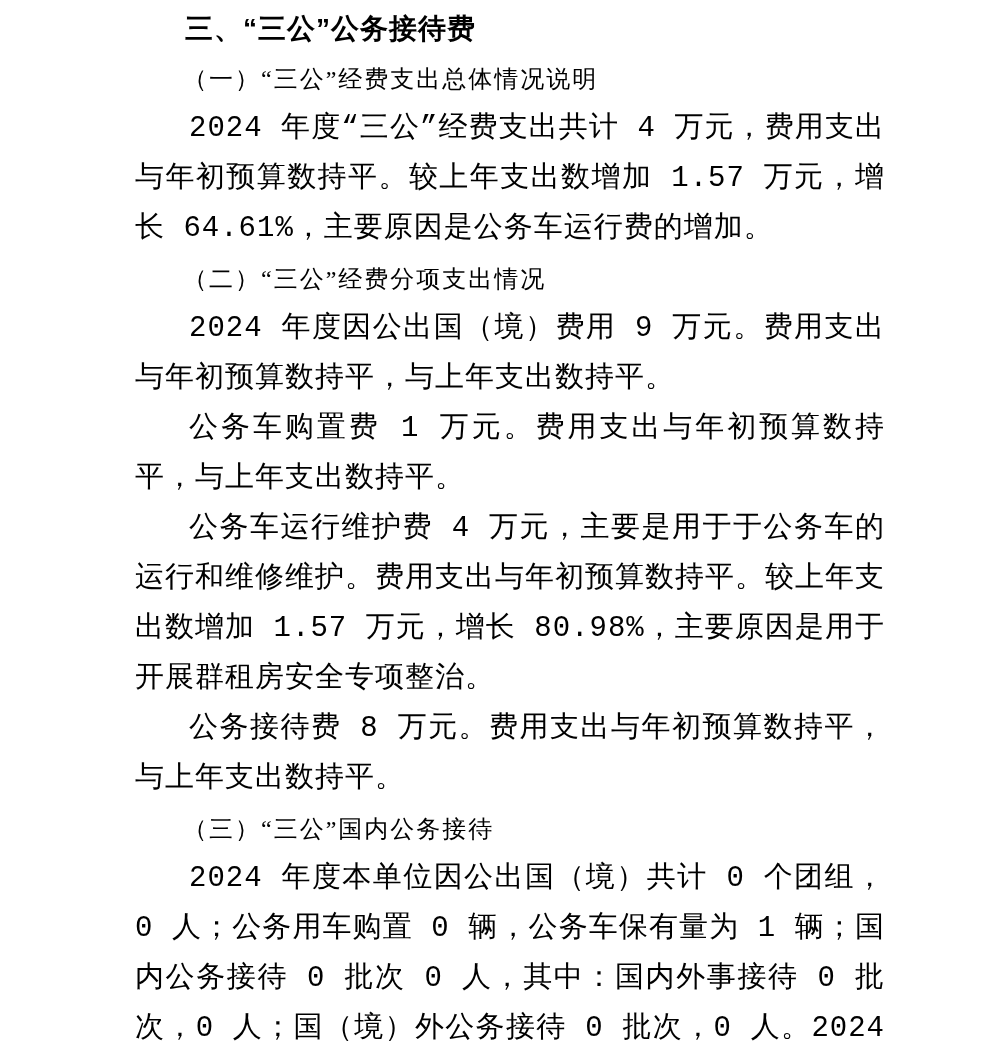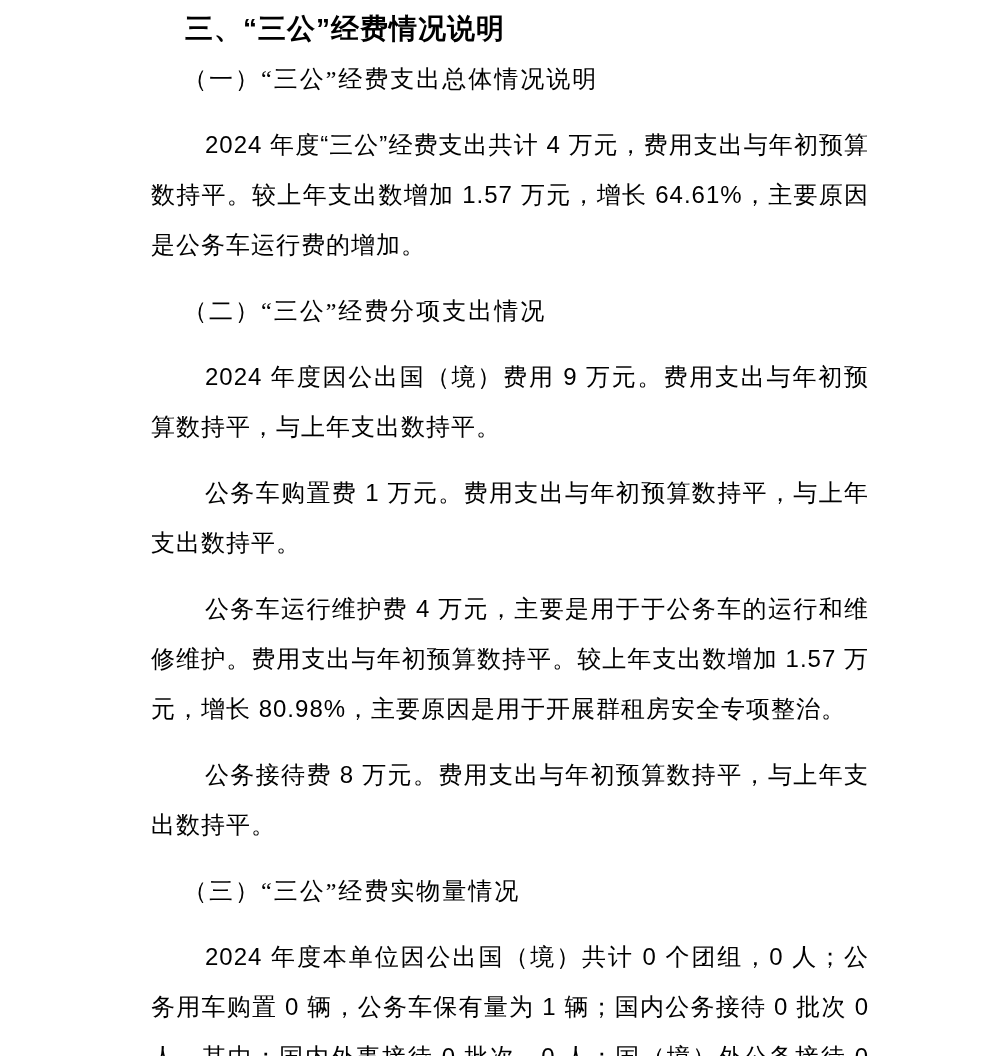--- a/index.html
+++ b/index.html
@@ -31,48 +31,48 @@
     font-family: "Liberation Serif", "DejaVu Serif", serif;
     font-weight: 400;
     font-size: 24px;
     line-height: 50px;
     text-indent: 48px;
     margin: 0;
     letter-spacing: 2px;
     white-space: nowrap;
   }
   .body-paragraph {
-    font-family: Liberation Sans, sans-serif;
-    font-size: 24px;
+    font-family: Liberation Mono, monospace;
+    font-size: 29px;
     line-height: 50px;
     text-align: justify;
     text-justify: inter-character;
     text-indent: 54px;
-    margin: 16px;
+    margin: 0;
     letter-spacing: 1px;
   }
 </style>
 </head>
 <body>
 
 <div class="page">
 
-  <h1 class="doc-title">三、“三公”经费情况说明</h1>
+  <h1 class="doc-title">三、“三公”公务接待费</h1>
 
   <h2 class="sub-heading">（一）“三公”经费支出总体情况说明</h2>
 
   <p class="body-paragraph">2024 年度“三公”经费支出共计 4 万元，费用支出与年初预算数持平。较上年支出数增加 1.57 万元，增长 64.61%，主要原因是公务车运行费的增加。</p>
 
   <h2 class="sub-heading">（二）“三公”经费分项支出情况</h2>
 
   <p class="body-paragraph">2024 年度因公出国（境）费用 9 万元。费用支出与年初预算数持平，与上年支出数持平。</p>
 
   <p class="body-paragraph">公务车购置费 1 万元。费用支出与年初预算数持平，与上年支出数持平。</p>
 
   <p class="body-paragraph">公务车运行维护费 4 万元，主要是用于于公务车的运行和维修维护。费用支出与年初预算数持平。较上年支出数增加 1.57 万元，增长 80.98%，主要原因是用于开展群租房安全专项整治。</p>
 
   <p class="body-paragraph">公务接待费 8 万元。费用支出与年初预算数持平，与上年支出数持平。</p>
 
-  <h2 class="sub-heading">（三）“三公”经费实物量情况</h2>
+  <h2 class="sub-heading">（三）“三公”国内公务接待</h2>
 
   <p class="body-paragraph">2024 年度本单位因公出国（境）共计 0 个团组，0 人；公务用车购置 0 辆，公务车保有量为 1 辆；国内公务接待 0 批次 0 人，其中：国内外事接待 0 批次，0 人；国（境）外公务接待 0 批次，0 人。2024 年本单位人均接待费 0 元，车均购置费 0 万</p>
 
 </div>
 
 </body></html>

